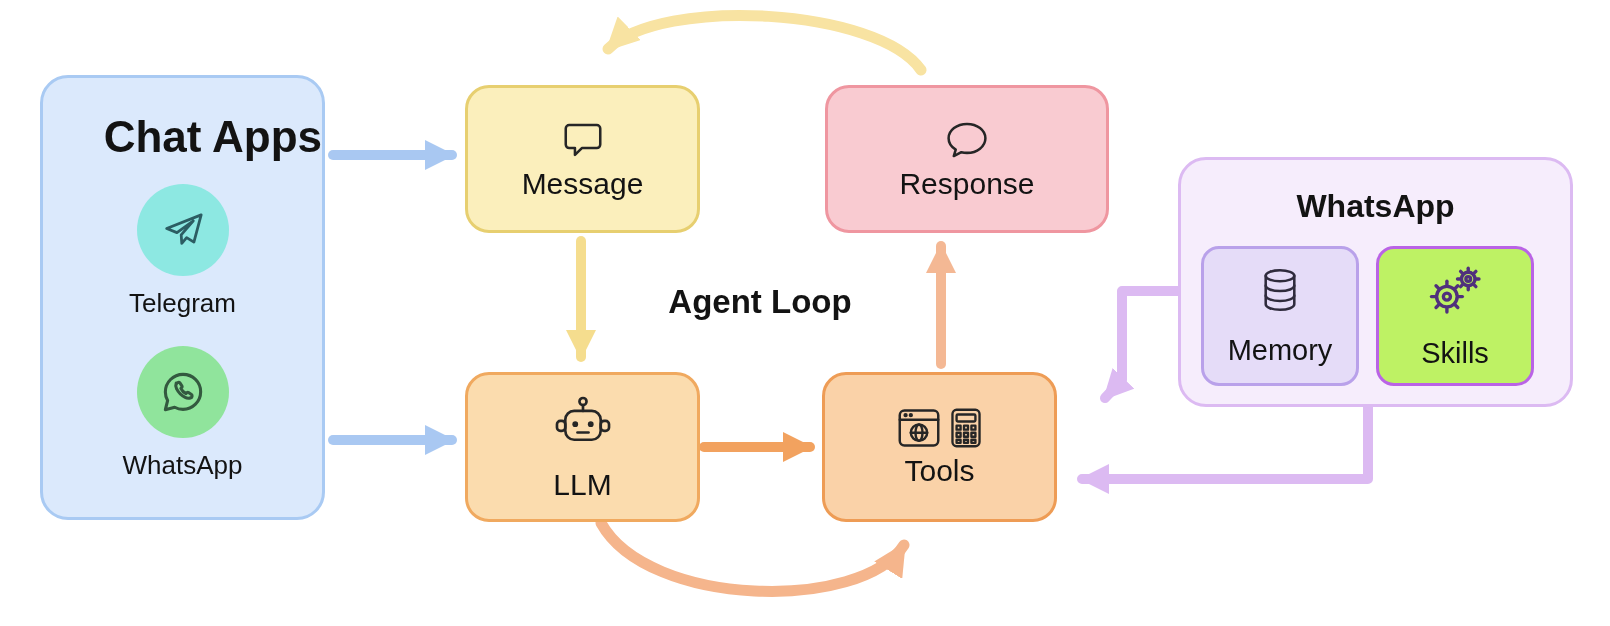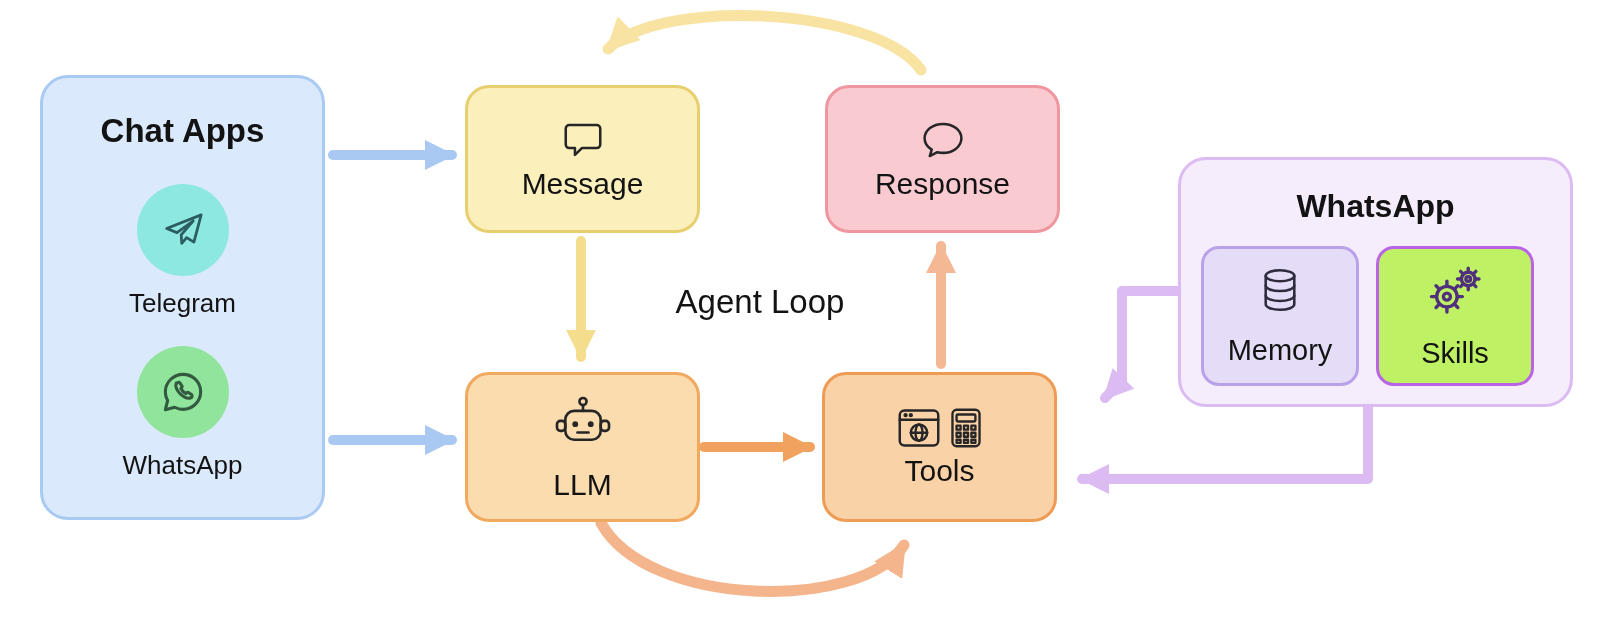--- a/index.html
+++ b/index.html
@@ -3,34 +3,34 @@
 <meta charset="utf-8">
 <style>
   html,body{margin:0;padding:0;background:#ffffff;font-family:"Liberation Sans",sans-serif;color:#131313;}
   .canvas{position:relative;width:1610px;height:626px;background:#ffffff;overflow:hidden;}
   .arrows{position:absolute;left:0;top:0;width:1610px;height:626px;pointer-events:none;}
   .box{position:absolute;box-sizing:border-box;border-radius:24px;}
   .node{display:flex;flex-direction:column;align-items:center;justify-content:center;gap:8px;}
   .node-label{font-size:30px;font-weight:500;line-height:1;}
   
   .chat-apps{left:40px;top:75px;width:285px;height:445px;background:#dbe9fc;border:3px solid #a9caf3;border-radius:28px;}
-  .chat-apps-title{position:absolute;top:34px;left:0;width:100%;text-align:center;font-size:33px;font-weight:600;}
+  .chat-apps-title{position:absolute;top:34px;left:0;width:100%;text-align:right;font-size:44px;font-weight:600;}
   .badge{position:absolute;left:50%;transform:translateX(-50%);width:92px;height:92px;border-radius:50%;display:flex;align-items:center;justify-content:center;}
   .badge.telegram{top:106px;background:#8de8e2;}
   .badge.whatsapp{top:268px;background:#90e49c;}
   .app-label{position:absolute;left:0;width:100%;text-align:center;font-size:26px;font-weight:400;}
   .app-label.telegram{top:210px;}
   .app-label.whatsapp{top:372px;}
   
   .message{left:465px;top:85px;width:235px;height:148px;background:#fbefbc;border:3px solid #e7cf70;}
-  .response{left:825px;top:85px;width:235px;height:148px;background:#f9cbd1;border:3px solid #ef96a0;}
+  .response{left:825px;top:85px;width:284px;height:148px;background:#f9cbd1;border:3px solid #ef96a0;}
   .llm{left:465px;top:372px;width:235px;height:150px;background:#fbdcae;border:3px solid #f0a95f;gap:21px;}
   .tools{left:822px;top:372px;width:235px;height:150px;background:#fad2a8;border:3px solid #ee9c55;}
   .tools-icons{display:flex;align-items:center;gap:10px;}
-  .agent-loop{position:absolute;left:630px;top:283px;width:260px;text-align:center;font-size:33px;font-weight:400;}
+  .agent-loop{position:absolute;left:630px;top:283px;width:260px;text-align:center;font-size:33px;font-weight:700;}
   
   .context{left:1178px;top:157px;width:395px;height:250px;background:#f6edfc;border:3px solid #dcbaf2;border-radius:28px;}
   .context-title{position:absolute;top:28px;left:0;width:100%;text-align:center;font-size:32px;font-weight:600;}
   .subnode{position:absolute;top:86px;width:158px;height:140px;border-radius:18px;display:flex;flex-direction:column;align-items:center;justify-content:center;gap:24px;box-sizing:border-box;}
   .memory{left:20px;background:#e5dcf8;border:3px solid #b9a1ea;}
   .skills{left:195px;background:#bef264;border:3px solid #ba63e6;}
   .subnode .node-label{font-size:29px;}
 </style>
 </head>
 <body>

